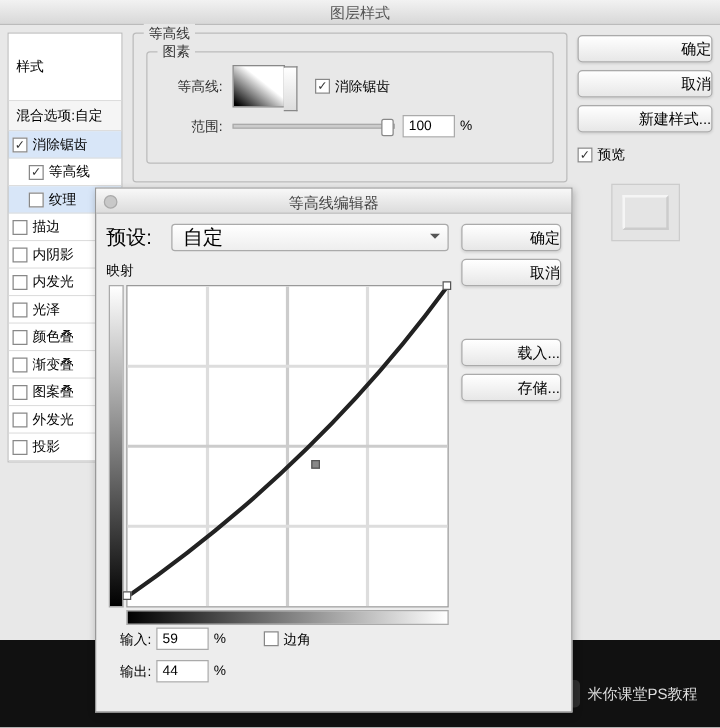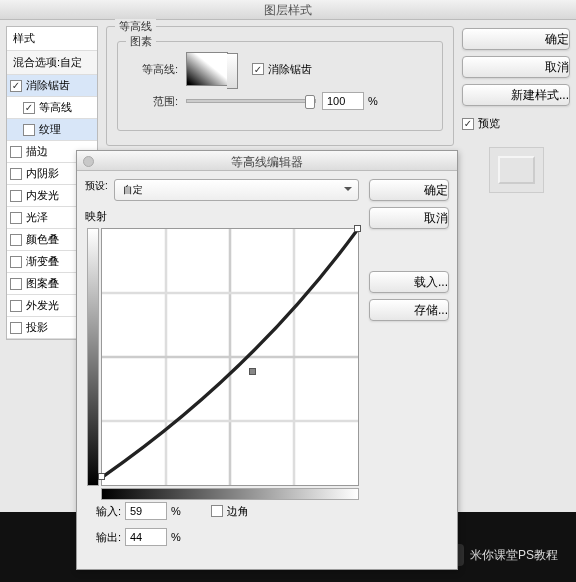--- a/index.html
+++ b/index.html
@@ -31,21 +31,21 @@
   padding: 6px;
 }
 .styles-panel {
   width: 92px;
   border: 1px solid #bbb;
   background: #f5f5f5;
   font-size: 11px;
 }
 .styles-panel .hdr {
   background: #fff;
-  padding: 4px 6px;
+  padding: 19px 6px;
   border-bottom: 1px solid #ddd;
 }
 .styles-panel .blend {
   padding: 4px 6px;
   border-bottom: 1px solid #ddd;
   background: #f5f5f5;
 }
 .style-item {
   display: flex;
   align-items: center;
@@ -204,23 +204,24 @@
 .editor-left { flex: 1; }
 .editor-right {
   width: 86px;
   display: flex;
   flex-direction: column;
   gap: 6px;
   margin-left: 10px;
 }
 .preset-row {
   display: flex;
-  align-items: flex-start;
-  font-size: 10px;
+  align-items: center;
+  font-size: 16px;
   margin-bottom: 8px;
+  gap: 10px;
 }
 .preset-select {
   flex: 1;
   height: 22px;
   border: 1px solid #aaa;
   border-radius: 3px;
   background: linear-gradient(#fff,#eee);
   margin-left: 6px;
   display: flex;
   align-items: center;

